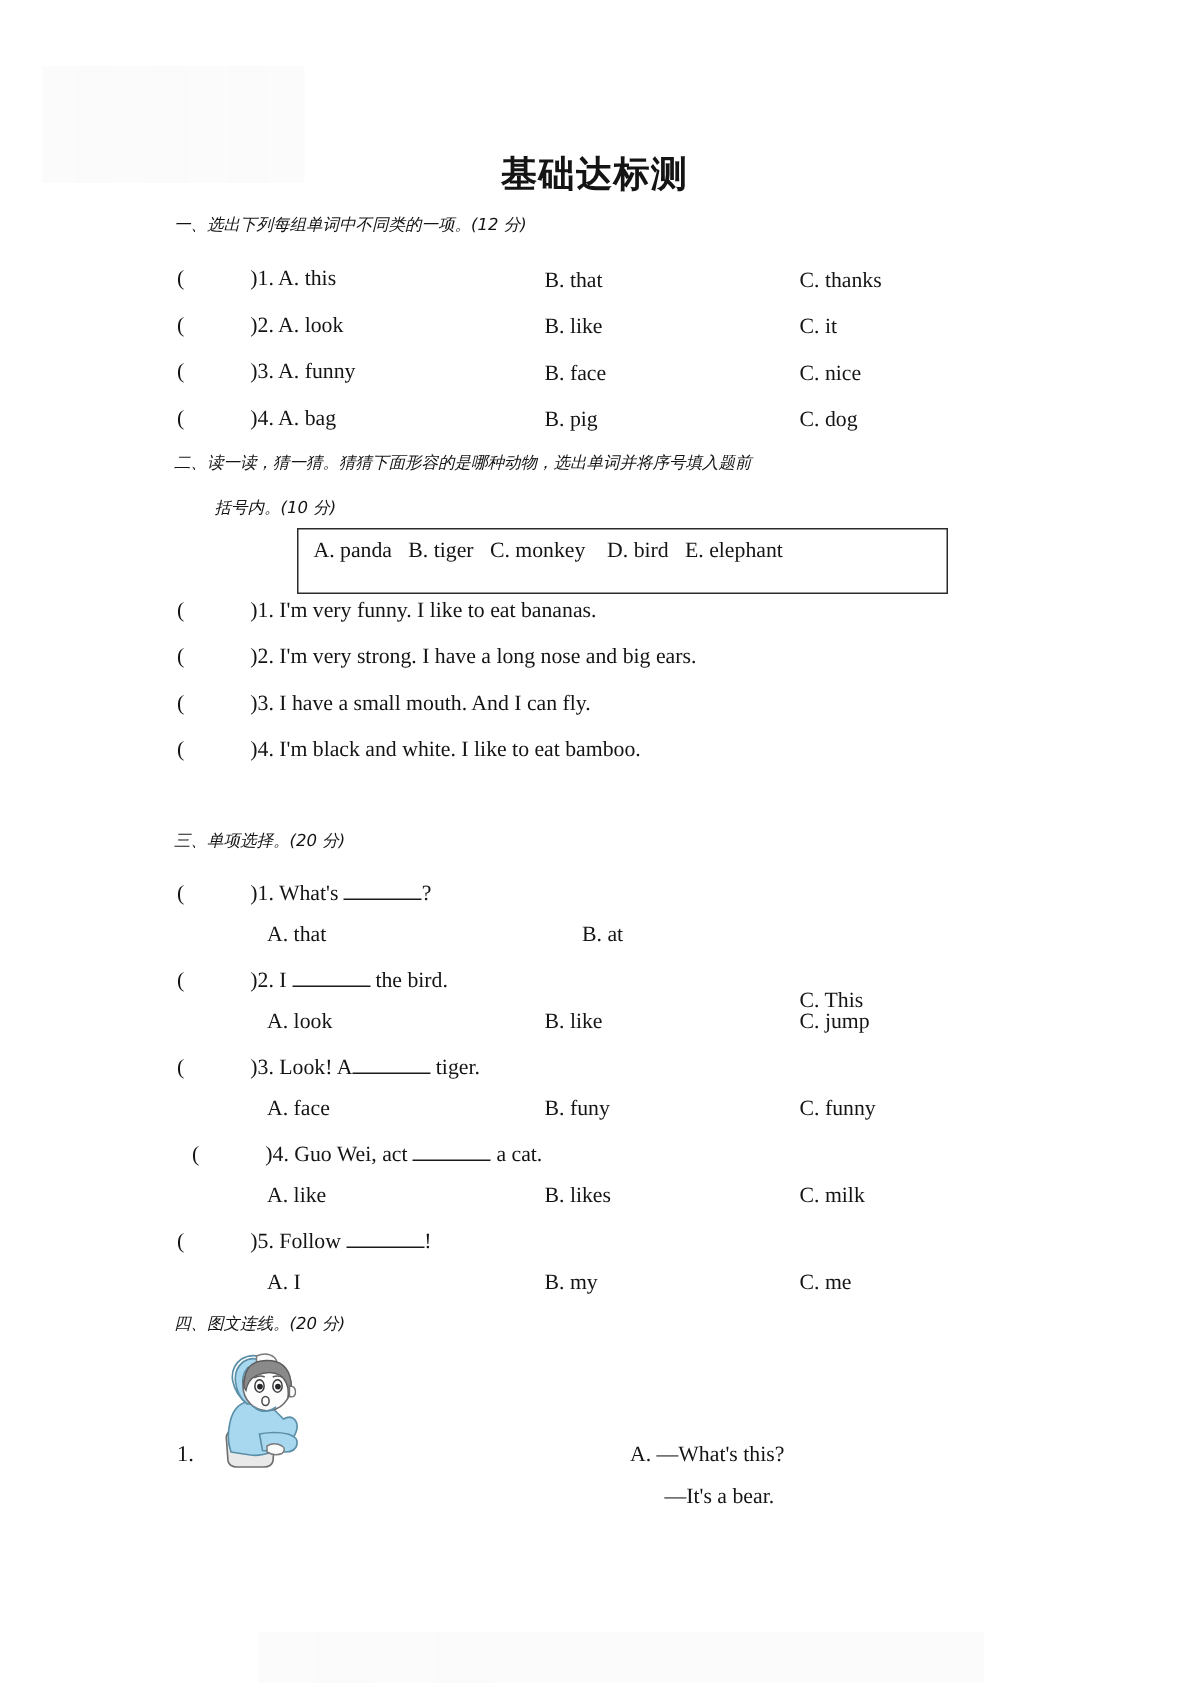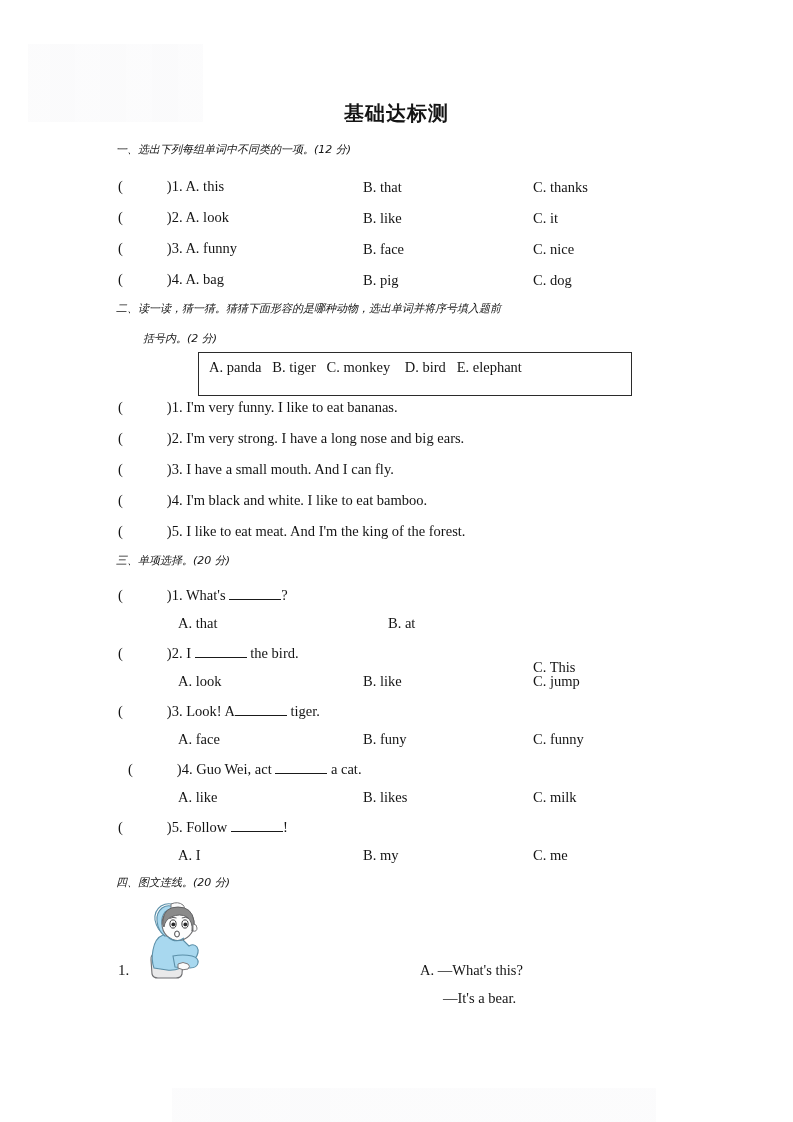--- a/index.html
+++ b/index.html
@@ -48,21 +48,21 @@
     opacity: .9;
   }
 
   
   .doc-title {
     position: absolute;
     left: 0;
     top: 100px;
     width: 793px;
     text-align: center;
-    font-size: 20px;
+    font-size: 24px;
     font-weight: bold;
     letter-spacing: 1px;
     font-family: "DejaVu Sans", "Liberation Sans", sans-serif;
   }
 
   
   .row {
     position: absolute;
     white-space: pre;
     font-size: 14.5px;
@@ -149,35 +149,34 @@
 
   <div class="row" style="left:118px; top:241px;"><span>(</span><span class="paren"></span><span>)</span><span>3.</span> <span>A. funny</span></div>
   <div class="optB" style="top:241px;">B. face</div>
   <div class="optC" style="top:241px;">C. nice</div>
 
   <div class="row" style="left:118px; top:272px;"><span>(</span><span class="paren"></span><span>)</span><span>4.</span> <span>A. bag</span></div>
   <div class="optB" style="top:272px;">B. pig</div>
   <div class="optC" style="top:272px;">C. dog</div>
 
   <div class="sec-head cn" style="left:116px; top:303px;">二、读一读，猜一猜。猜猜下面形容的是哪种动物，选出单词并将序号填入题前</div>
-  <div class="sec-head cn" style="left:143px; top:333px;">括号内。(2 分)</div>
+  <div class="sec-head cn" style="left:143px; top:333px;">括号内。(10 分)</div>
 
   <div class="wordbank">
     <div class="wordbank-inner">A. panda   B. tiger   C. monkey    D. bird   E. elephant</div>
   </div>
 
   <div class="row" style="left:118px; top:400px;"><span>(</span><span class="paren"></span><span>)</span><span>1.</span> <span>I'm very funny. I like to eat bananas.</span></div>
 
   <div class="row" style="left:118px; top:431px;"><span>(</span><span class="paren"></span><span>)</span><span>2.</span> <span>I'm very strong. I have a long nose and big ears.</span></div>
 
   <div class="row" style="left:118px; top:462px;"><span>(</span><span class="paren"></span><span>)</span><span>3.</span> <span>I have a small mouth. And I can fly.</span></div>
 
   <div class="row" style="left:118px; top:493px;"><span>(</span><span class="paren"></span><span>)</span><span>4.</span> <span>I'm black and white. I like to eat bamboo.</span></div>
 
-  <div class="row" style="left:118px; top:524px;"><span>(</span><span class="paren"></span><span>)</span><span>5.</span> <span>I like to eat meat. And I'm the king of the forest.</span></div>
 
   <div class="sec-head cn" style="left:116px; top:555px;">三、单项选择。(20 分)</div>
 
   <div class="row" style="left:118px; top:586px;"><span>(</span><span class="paren"></span><span>)</span><span>1.</span> <span>What's </span><span class="blank" style="width:52px;"></span><span>?</span></div>
   <div class="optA" style="left:178px; top:615px;">A. that</div>
   <div class="optB" style="top:615px;margin-left:25px;">B. at</div>
   <div class="optC" style="top:615px;margin-top:44px;">C. This</div>
 
   <div class="row" style="left:118px; top:644px;"><span>(</span><span class="paren"></span><span>)</span><span>2.</span> <span>I </span><span class="blank" style="width:52px;"></span><span> the bird.</span></div>
   <div class="optA" style="left:178px; top:673px;">A. look</div>

